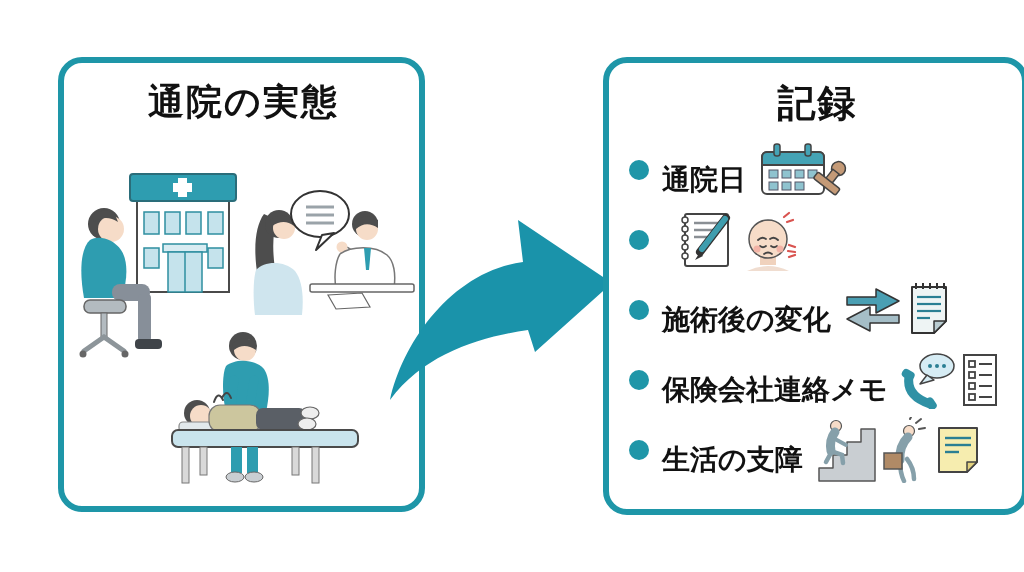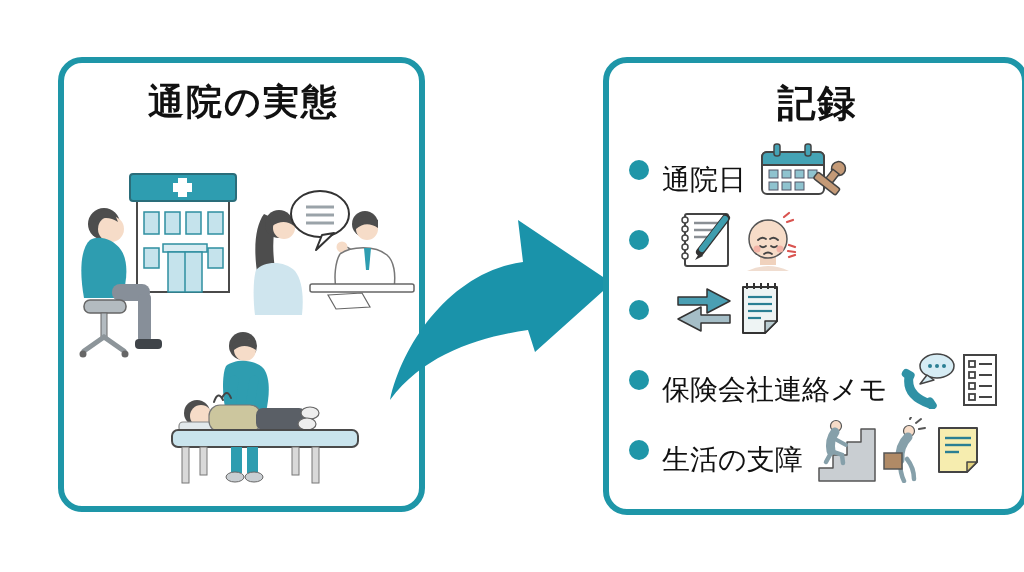--- a/index.html
+++ b/index.html
@@ -24,21 +24,21 @@
     list-style:none;margin:0;padding:10px 0 0 20px;
   }
   .record-row{
     display:flex;align-items:center;height:70px;white-space:nowrap;
   }
   .bullet{
     flex:0 0 auto;width:20px;height:20px;border-radius:50%;
     background:#1e96a8;margin-right:13px;
   }
   .record-label{
-    font-size:28px;font-weight:400;color:#111;letter-spacing:0px;margin-top:20px;
+    font-size:28px;font-weight:700;color:#111;letter-spacing:0px;margin-top:20px;
   }
   .row-icons{display:flex;align-items:center;margin-left:12px;gap:3px;flex:0 0 auto;}
   .flow-arrow{position:absolute;left:383px;top:213px;}
 </style>
 </head>
 <body>
 
 <div class="canvas">
 
   <section class="panel left-panel">
@@ -201,20 +201,21 @@
             <circle cx="18" cy="40" r="3.5" fill="#f2b3a6"></circle>
             <circle cx="41" cy="40" r="3.5" fill="#f2b3a6"></circle>
             <path d="M45,8 l5,-4 M48,13 l6,-2" stroke="#d9534f" stroke-width="2.2" stroke-linecap="round"></path>
             <path d="M50,36 l6,2 M49,42 l7,1 M50,48 l6,-2" stroke="#d9534f" stroke-width="2.2" stroke-linecap="round"></path>
           </svg>
         </span>
       </li>
 
       <li class="record-row">
         <span class="bullet"></span>
+        <span class="record-label">施術後の変化</span>
         <span class="row-icons">
           <svg width="60" height="56" viewBox="0 0 60 56">
             <polygon points="4,15 33,15 33,7 56,19 33,31 33,23 4,23" fill="#4a9fb3" stroke="#333" stroke-width="1.5" stroke-linejoin="round"></polygon>
             <polygon points="56,33 27,33 27,25 4,37 27,49 27,41 56,41" fill="#a5bec7" stroke="#333" stroke-width="1.5" stroke-linejoin="round"></polygon>
           </svg>
           <svg width="46" height="62" viewBox="0 0 46 62">
             <path d="M6,8 h34 v34 l-12,12 h-22 z" fill="#eef4f4" stroke="#333" stroke-width="2" stroke-linejoin="round"></path>
             <path d="M28,54 l12,-12 h-12 z" fill="#b9ccd1" stroke="#333" stroke-width="1.5" stroke-linejoin="round"></path>
             <g stroke="#333" stroke-width="2">
                 <line x1="10" y1="4" x2="10" y2="10"></line>

